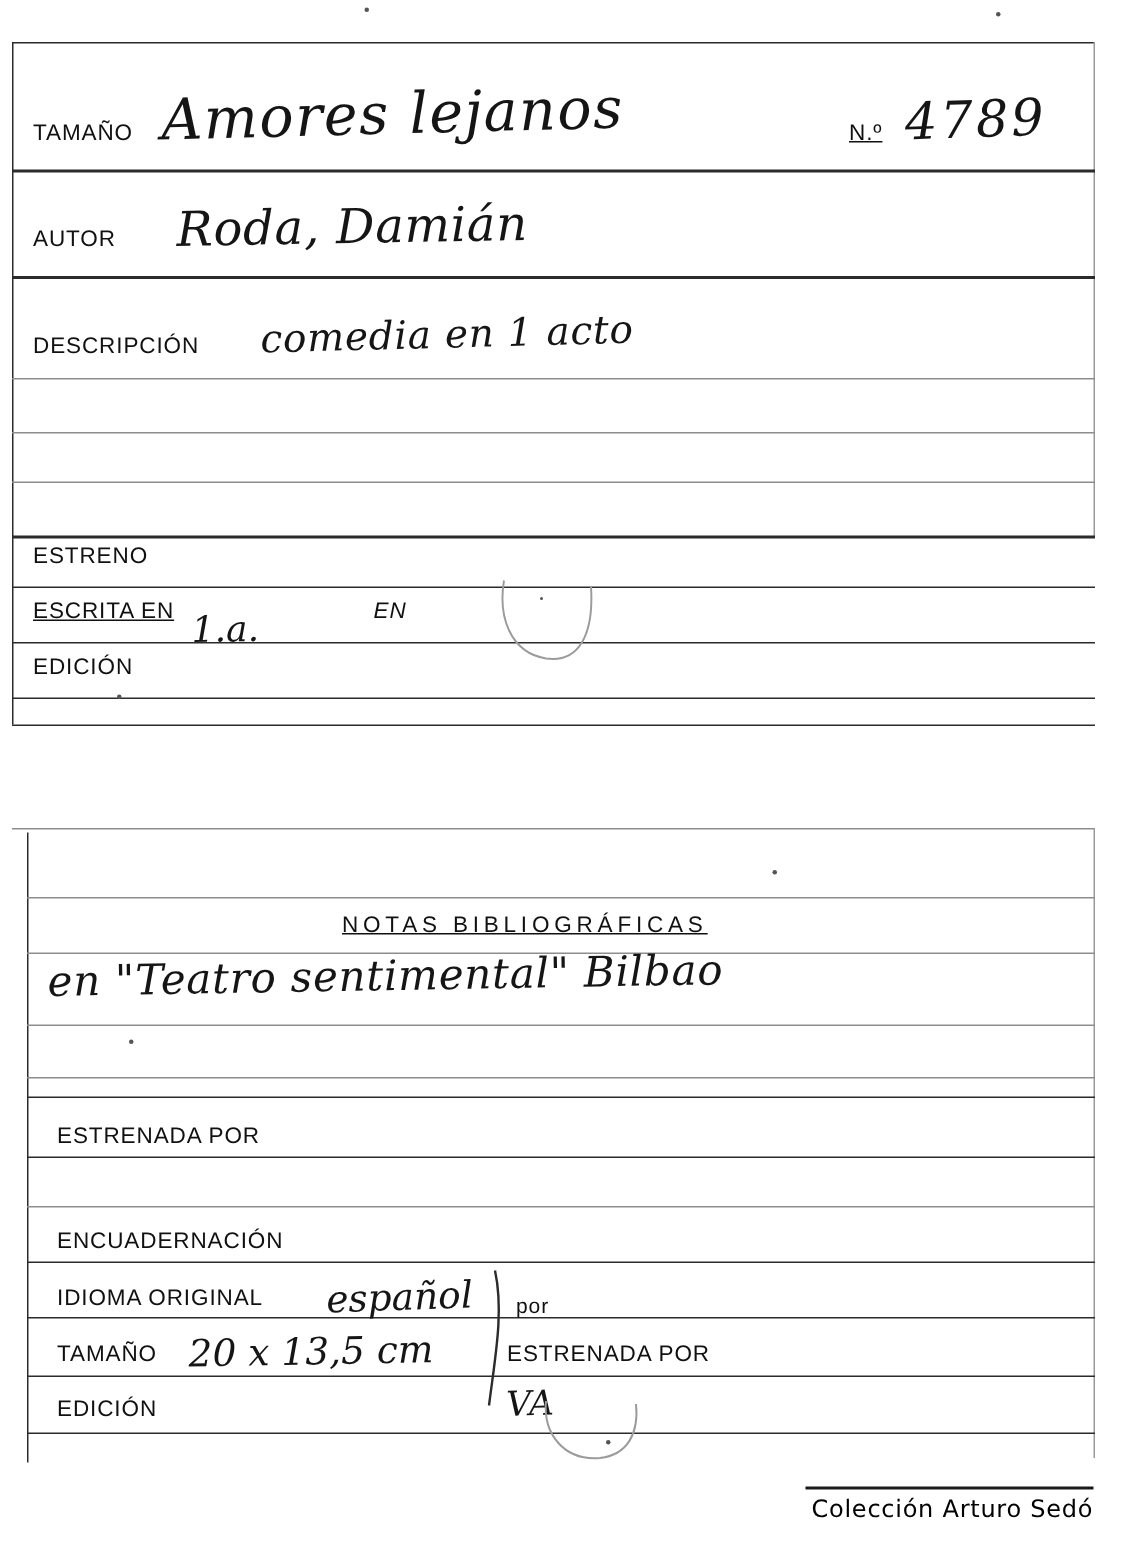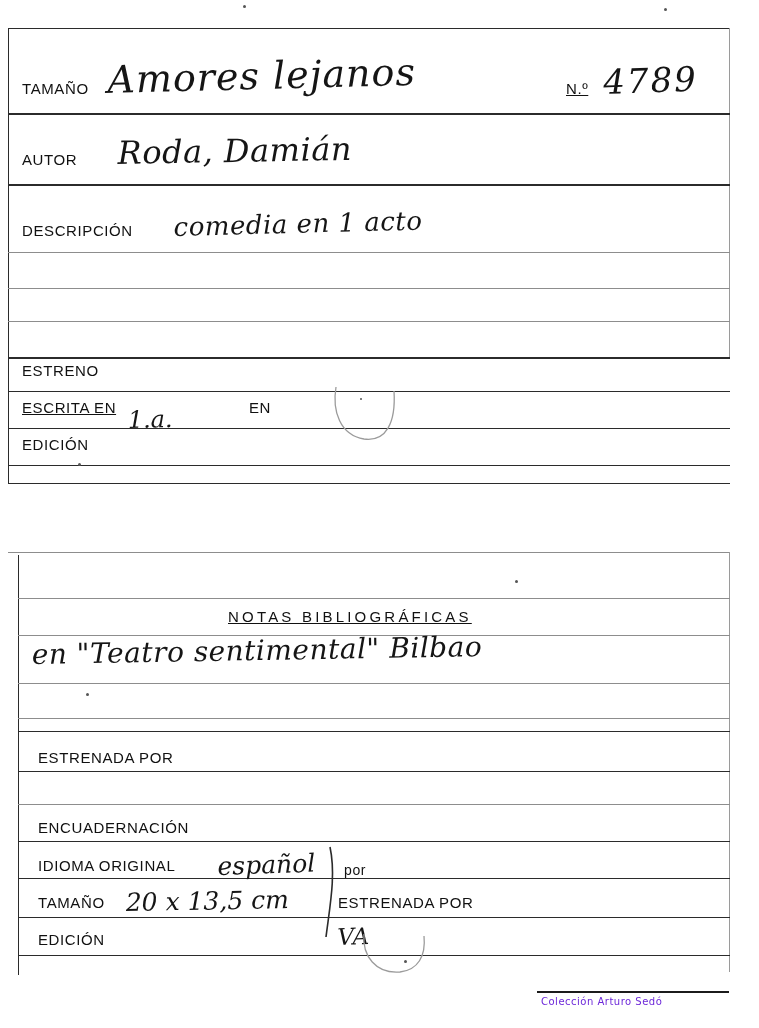--- a/index.html
+++ b/index.html
@@ -61,23 +61,23 @@
   .speck {
     position: absolute;
     background: #555;
     border-radius: 50%;
   }
 
   
   .credit {
     position: absolute;
     font-family: "DejaVu Sans", sans-serif;
-    font-size: 10px;
+    font-size: 16px;
     letter-spacing: 0.5px;
-    color: #6d28d9;
+    color: #000000;
     white-space: nowrap;
   }
   .credit-rule {
     position: absolute;
     height: 2px;
     background: #1b1b1b;
   }
 </style>
 </head>
 <body>
@@ -99,21 +99,21 @@
 <div class="rule" style="left:8px; top:391px; width:722px;"></div>
 <div class="rule" style="left:8px; top:428px; width:722px;"></div>
 <div class="rule" style="left:8px; top:465px; width:722px;"></div>
 
 <div class="lbl" style="left:22px; top:80px;">TAMAÑO</div>
 <div class="lbl" style="left:566px; top:80px;text-decoration:underline;">N.º</div>
 <div class="lbl" style="left:22px; top:151px;">AUTOR</div>
 <div class="lbl" style="left:22px; top:222px;">DESCRIPCIÓN</div>
 <div class="lbl" style="left:22px; top:362px;">ESTRENO</div>
 <div class="lbl" style="left:22px; top:399px;text-decoration:underline;">ESCRITA EN</div>
-<div class="lbl" style="left:249px; top:399px;">EN</div>
+<div class="lbl" style="left:249px; top:399px;font-style:italic;">EN</div>
 <div class="lbl" style="left:22px; top:436px;">EDICIÓN</div>
 
 <div class="hw" style="left:108px; top:58px; font-size:38px; letter-spacing:1px; transform:rotate(-1.5deg);">Amores lejanos</div>
 <div class="hw" style="left:604px; top:62px; font-size:34px; letter-spacing:2px; transform:rotate(-2deg);">4789</div>
 <div class="hw" style="left:118px; top:134px; font-size:32px; letter-spacing:0.5px; transform:rotate(-1deg);">Roda, Damián</div>
 <div class="hw" style="left:174px; top:212px; font-size:26px; letter-spacing:0.5px; transform:rotate(-1.5deg);">comedia en 1 acto</div>
 <div class="hw" style="left:128px; top:406px; font-size:24px; transform:rotate(-1deg);">1.a.</div>
 
 <svg style="position:absolute; left:330px; top:385px; width:70px; height:70px;" viewBox="0 0 70 70">
   <path d="M6 2 C2 26, 10 50, 34 54 C56 57, 66 38, 64 6" fill="none" stroke="#9b9b9b" stroke-width="1.3"></path>

